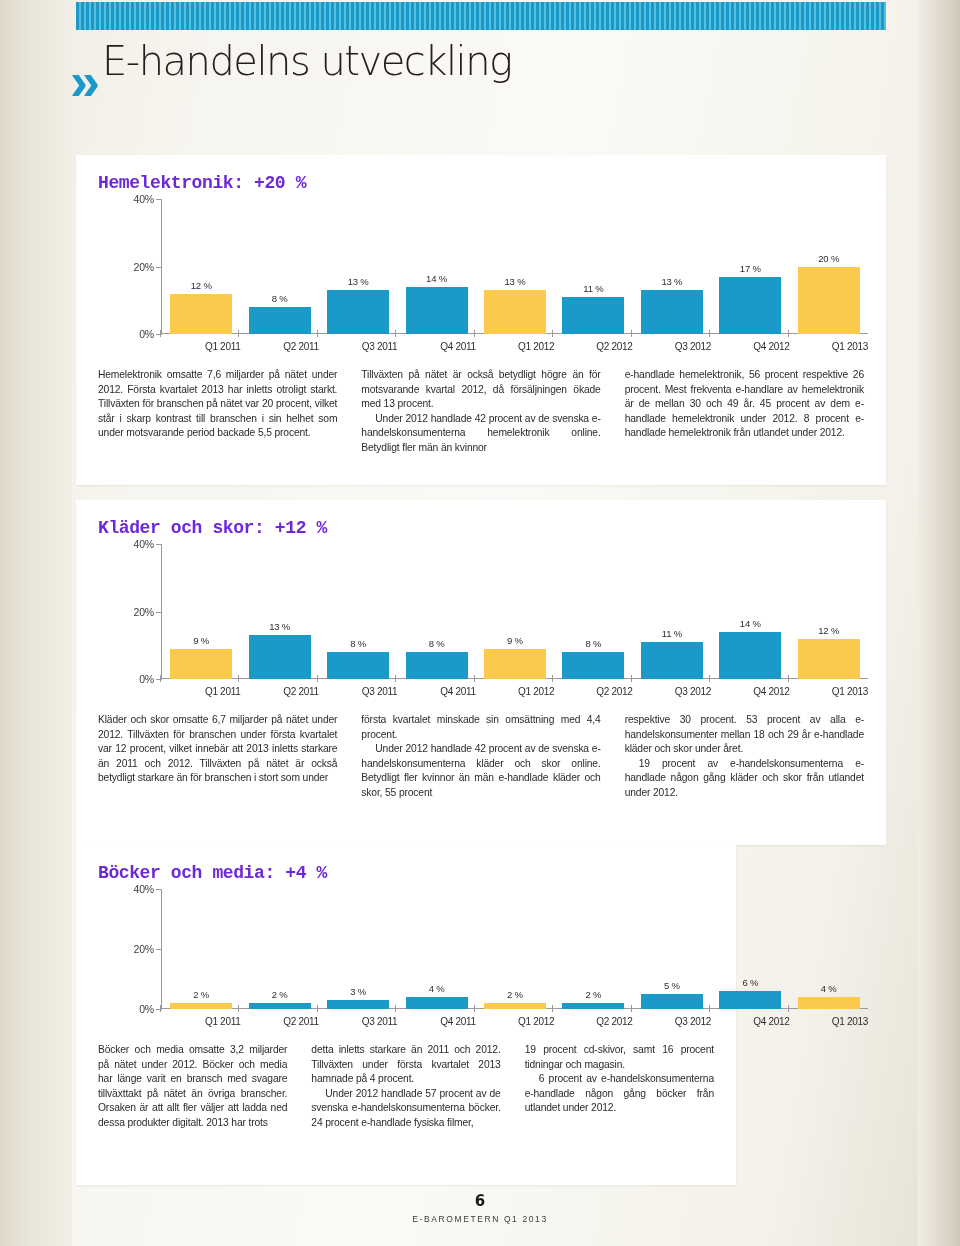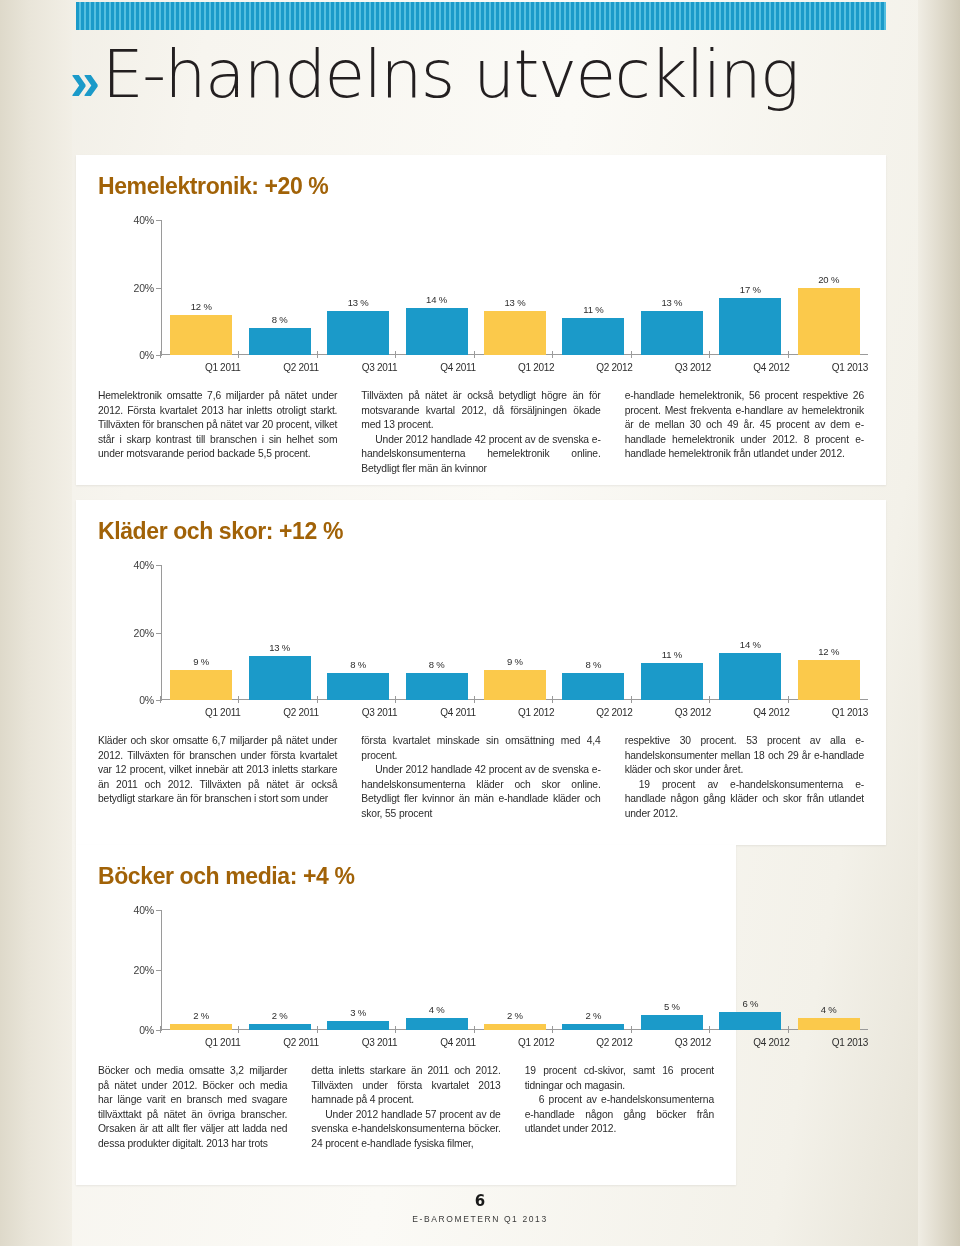--- a/index.html
+++ b/index.html
@@ -52,51 +52,51 @@
     color: #1b9ac9;
     font-size: 54px;
     line-height: 1;
     font-weight: 700;
     letter-spacing: -6px;
     margin-top: 14px;
     margin-right: 8px;
   }
   .doc-title {
     font-family: "DejaVu Sans", sans-serif;
-    font-size: 66px;
+    font-size: 40px;
     font-weight: 300;
     color: #231f20;
     letter-spacing: -1.5px;
     line-height: 1.05;
     white-space: nowrap;
   }
 
   
   .panel {
     position: absolute;
     background: #ffffff;
     box-shadow: 0 1px 2px rgba(0,0,0,.07);
   }
   #panel-hemelektronik { left: 76px; top: 155px; width: 810px; height: 330px; }
   #panel-klader        { left: 76px; top: 500px; width: 810px; height: 345px; }
   #panel-bocker        { left: 76px; top: 845px; width: 660px; height: 340px; }
 
   .section-heading {
-    font-family: Liberation Sans, sans-serif;
-    font-size: 23px;
+    font-family: Liberation Mono, monospace;
+    font-size: 18px;
     font-weight: 700;
-    color: #a16207;
+    color: #6d28d9;
     letter-spacing: -0.4px;
     padding: 18px 0 0 22px;
   }
 
   
   .chart {
     position: relative;
-    margin: 20px 0 0 22px;
+    margin: 6px 0 0 22px;
     width: 770px;
     height: 135px;
   }
   .chart.small { height: 120px; }
 
   .y-axis-line {
     position: absolute;
     left: 63px; top: 0;
     width: 1px; height: 100%;
     background: #9a9a9a;

